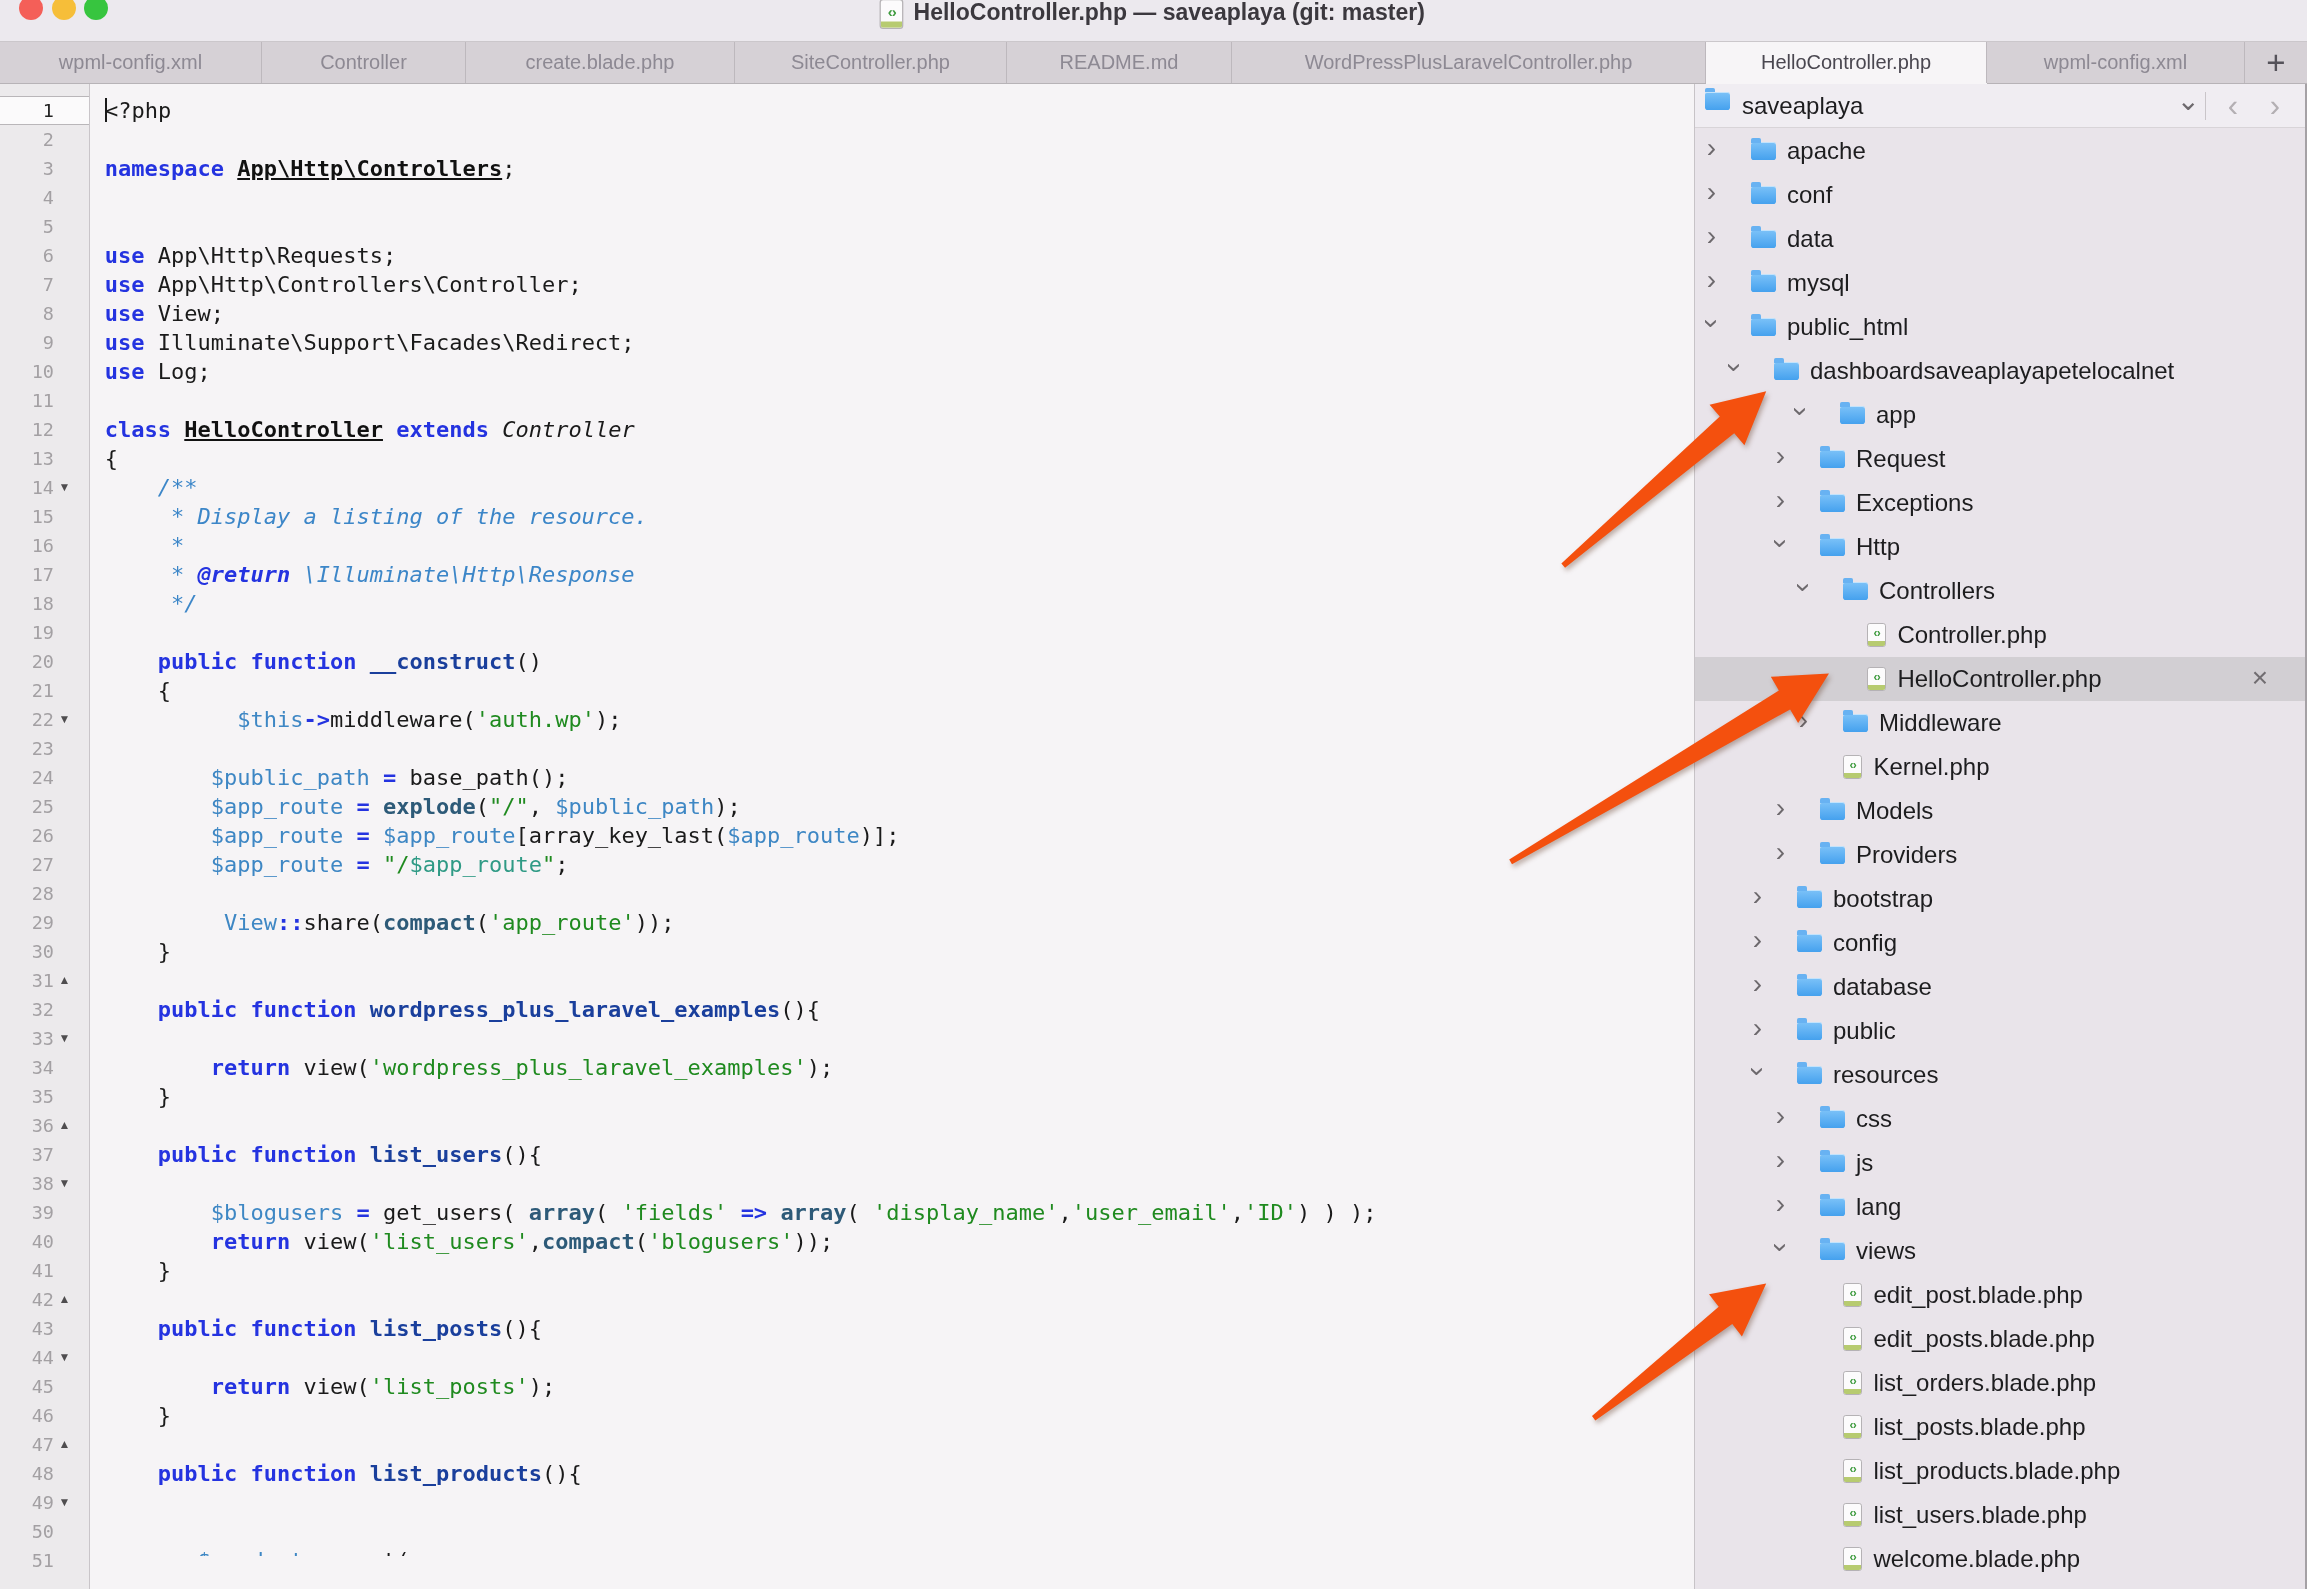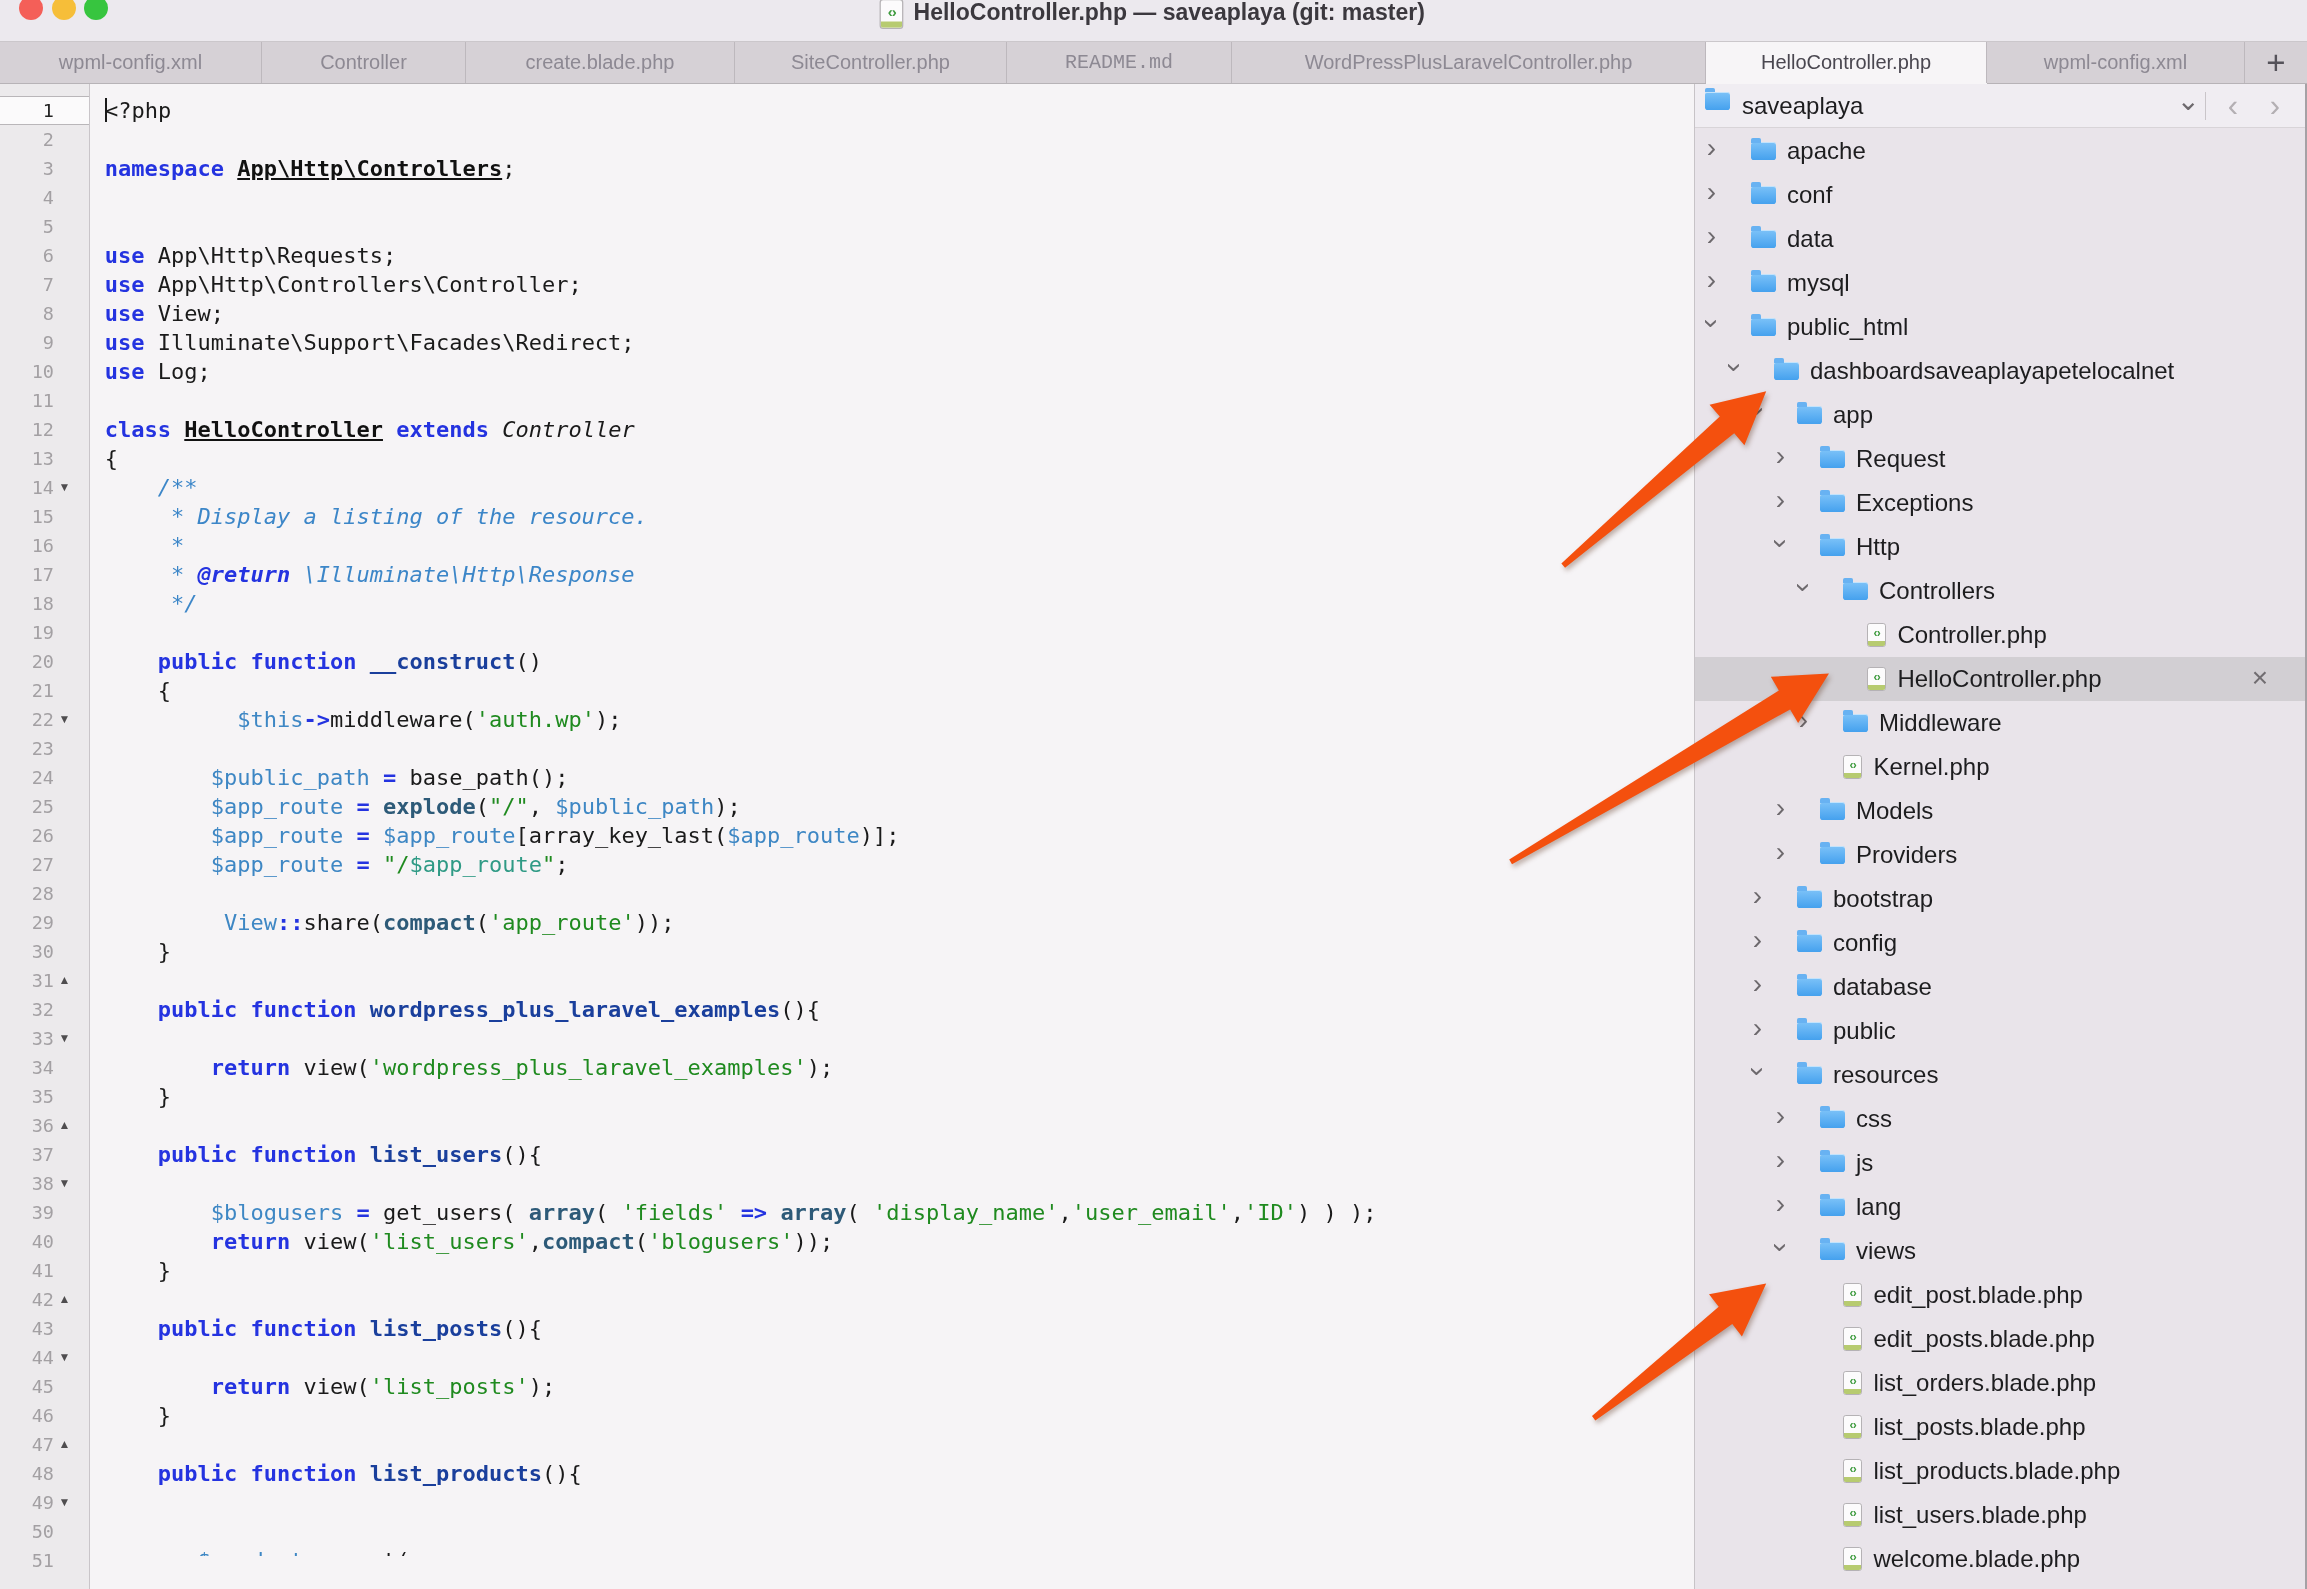--- a/index.html
+++ b/index.html
@@ -114,21 +114,21 @@
       </div>
       <div class="tab" style="width: 204px;">
         <span class="tlab">Controller</span>
       </div>
       <div class="tab" style="width: 269px;">
         <span class="tlab">create.blade.php</span>
       </div>
       <div class="tab" style="width: 272px;">
         <span class="tlab">SiteController.php</span>
       </div>
-      <div class="tab" style="width: 225px; font-family: Liberation Mono, monospace;">
+      <div class="tab" style="width: 225px;">
         <span class="tlab">README.md</span>
       </div>
       <div class="tab" style="width: 474px; text-align: right;">
         <span class="tlab">WordPressPlusLaravelController.php</span>
       </div>
       <div class="tab active" style="width: 281px;">
         <span class="tlab">HelloController.php</span>
       </div>
       <div class="tab" style="width: 258px;">
         <span class="tlab">wpml-config.xml</span>
@@ -433,21 +433,21 @@
           <div class="trow" style="padding-left: 10px;">
             <span class="disc open"><span>›</span></span>
             <span class="folder"></span>
             <span class="tlabel">public_html</span>
           </div>
           <div class="trow" style="padding-left: 33px;">
             <span class="disc open"><span>›</span></span>
             <span class="folder"></span>
             <span class="tlabel">dashboardsaveaplayapetelocalnet</span>
           </div>
-          <div class="trow" style="padding-left: 56px;">
+          <div class="trow" style="padding-left: 56px; margin-left: 43px;">
             <span class="disc open"><span>›</span></span>
             <span class="folder"></span>
             <span class="tlabel">app</span>
           </div>
           <div class="trow" style="padding-left: 79px;">
             <span class="disc"><span>›</span></span>
             <span class="folder"></span>
             <span class="tlabel">Request</span>
           </div>
           <div class="trow" style="padding-left: 79px;">

